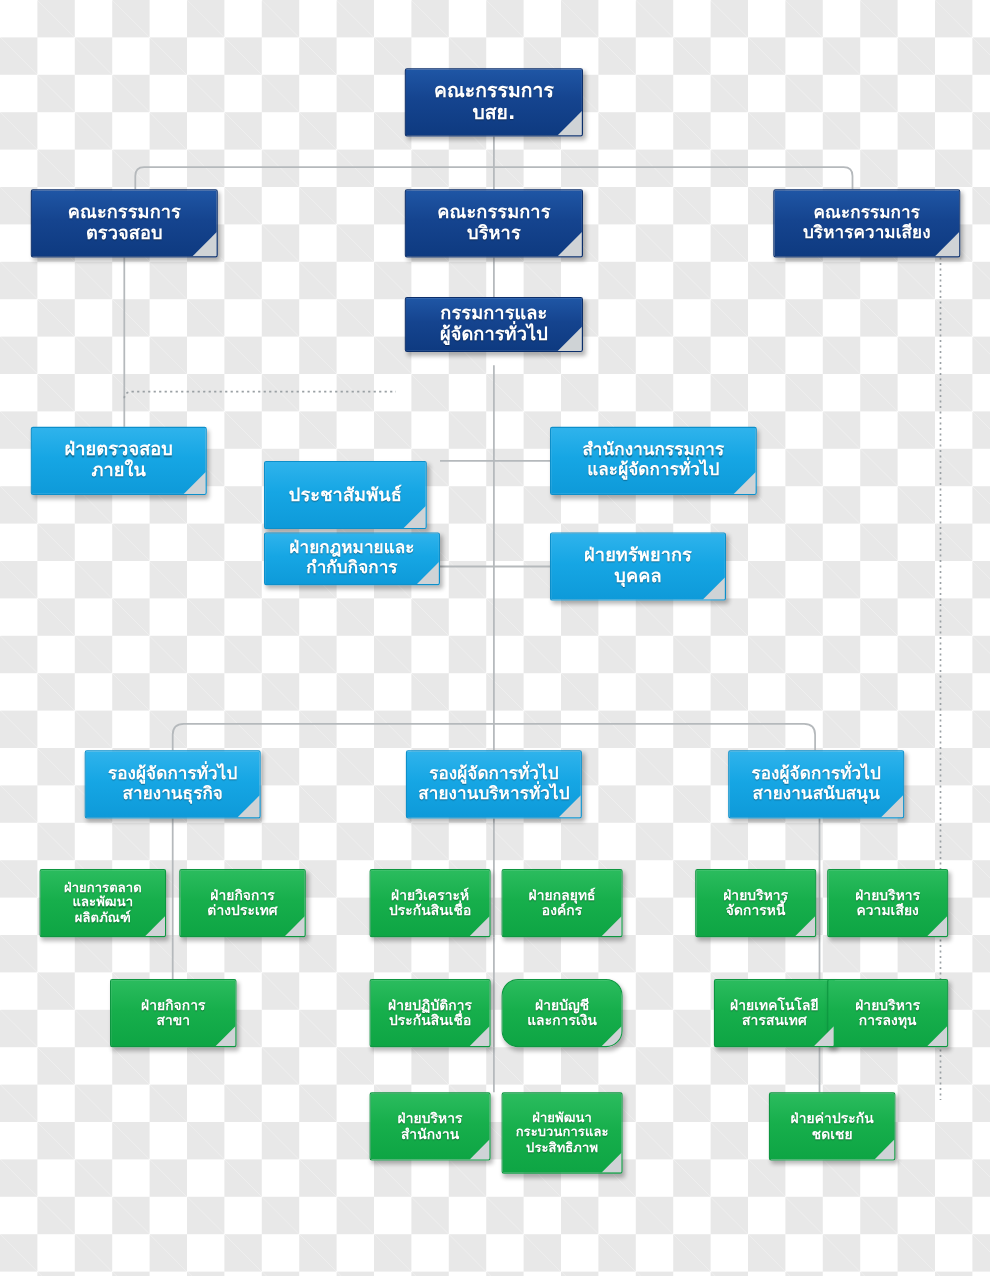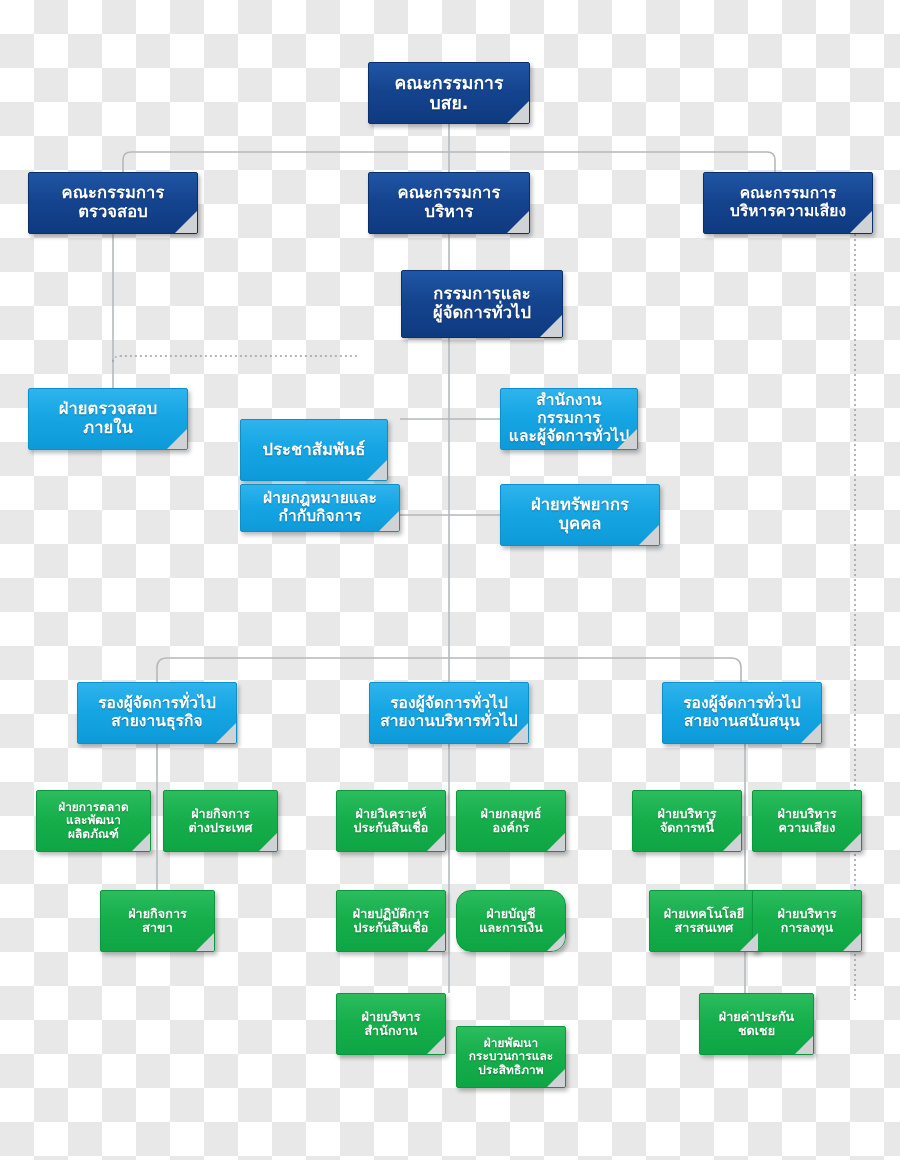--- a/index.html
+++ b/index.html
@@ -165,35 +165,35 @@
   <div class="node navy f16" style="left:368px; top:172px; width:162px; height:62px;">
     <span class="label">คณะกรรมการ
 บริหาร</span>
   </div>
 
   <div class="node navy f15" style="left:703px; top:172px; width:170px; height:62px;">
     <span class="label">คณะกรรมการ
 บริหารความเสียง</span>
   </div>
 
-  <div class="node navy f16" style="left:368px; top:270px; width:162px; height:68px;margin-left:33px;">
+  <div class="node navy f16" style="left:368px; top:270px; width:162px; height:50px;">
     <span class="label">กรรมการและ
 ผู้จัดการทั่วไป</span>
   </div>
 
   <div class="node cyan f16" style="left:28px; top:388px; width:160px; height:62px;">
     <span class="label">ฝ่ายตรวจสอบ
 ภายใน</span>
   </div>
 
   <div class="node cyan f16" style="left:240px; top:388px; width:148px; height:62px;margin-top:31px;">
     <span class="label">ประชาสัมพันธ์</span>
   </div>
 
-  <div class="node cyan f15" style="left:500px; top:388px; width:138px; height:62px;">
+  <div class="node cyan f15" style="left:500px; top:388px; width:188px; height:62px;">
     <span class="label">สำนักงานกรรมการ
 และผู้จัดการทั่วไป</span>
   </div>
 
   <div class="node cyan f15" style="left:240px; top:484px; width:160px; height:48px;">
     <span class="label">ฝ่ายกฎหมายและ
 กำกับกิจการ</span>
   </div>
 
   <div class="node cyan f16" style="left:500px; top:484px; width:160px; height:62px;">
@@ -250,21 +250,21 @@
   <div class="node green f12" style="left:456px; top:890px; width:110px; height:62px;border-radius:15px;">
     <span class="label">ฝ่ายบัญชี
 และการเงิน</span>
   </div>
 
   <div class="node green f12" style="left:336px; top:993px; width:110px; height:62px;">
     <span class="label">ฝ่ายบริหาร
 สำนักงาน</span>
   </div>
 
-  <div class="node green f115" style="left:456px; top:1026px; width:110px; height:62px;">
+  <div class="node green f115" style="left:456px; top:993px; width:110px; height:74px;">
     <span class="label">ฝ่ายพัฒนา
 กระบวนการและ
 ประสิทธิภาพ</span>
   </div>
 
   <div class="node green f12" style="left:632px; top:790px; width:110px; height:62px;">
     <span class="label">ฝ่ายบริหาร
 จัดการหนี้</span>
   </div>
 

